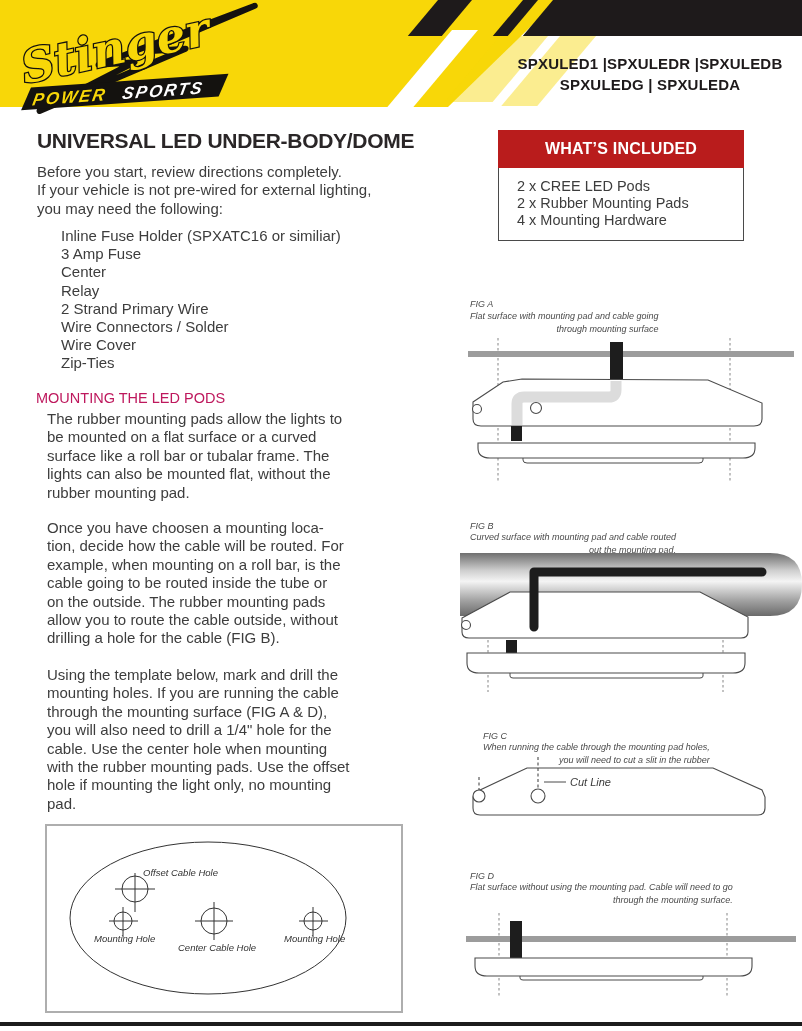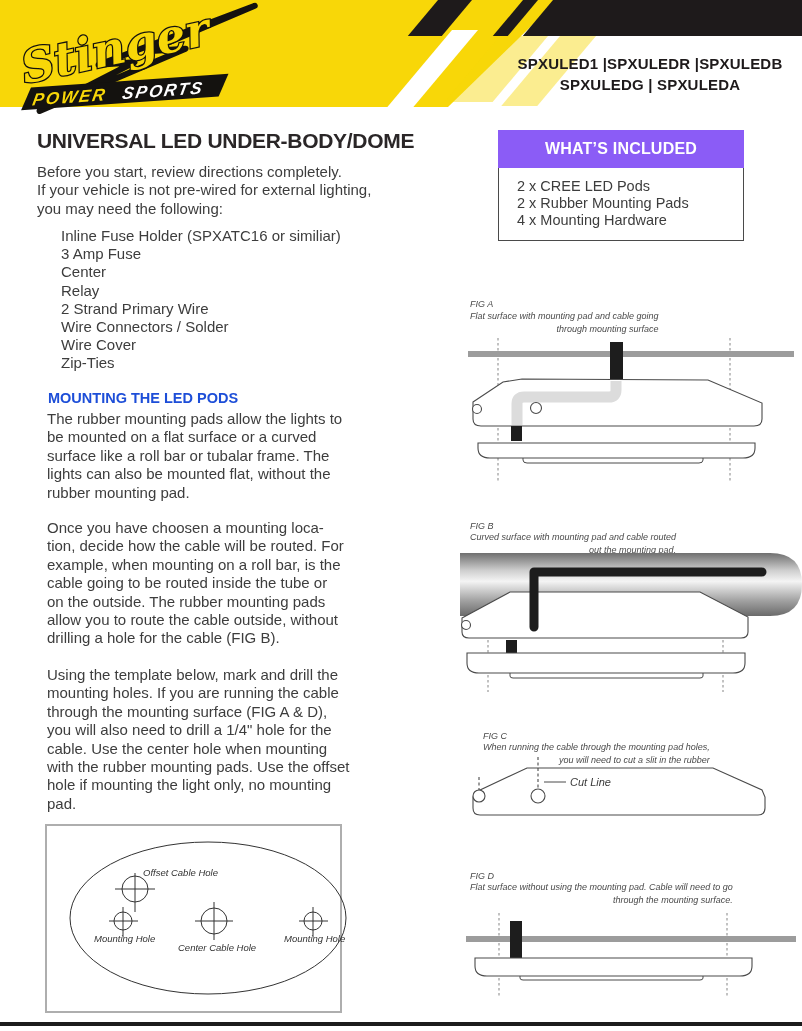--- a/index.html
+++ b/index.html
@@ -26,41 +26,41 @@
   .product-codes { position:absolute; left:500px; top:53px; width:300px; text-align:center;
                    font-size:15px; font-weight:bold; line-height:21px; color:#1E1A1B; letter-spacing:0.2px; }
 
   
   .doc-title { position:absolute; left:37px; top:129px; font-size:21px; font-weight:bold;
                letter-spacing:-0.3px; color:#2A2627; }
   .body-text { font-size:15px; line-height:18.4px; color:#3D3D3D; white-space:pre-line; }
   .intro { position:absolute; left:37px; top:163px; width:360px; }
   .req-list { position:absolute; left:61px; top:227px; }
   .req-item { font-size:15px; line-height:18.2px; color:#3D3D3D; }
-  .section-heading { position:absolute; left:48px; top:390px; font-size:14.5px; font-weight:bold; color:#1d4ed8; }
+  .section-heading { position:absolute; left:36px; top:390px; font-size:14.5px; font-weight:normal; color:#be185d; }
   .para-1 { position:absolute; left:47px; top:410px; width:350px; }
   .para-2 { position:absolute; left:47px; top:519px; width:350px; }
   .para-3 { position:absolute; left:47px; top:666px; width:350px; }
 
   
   .included { position:absolute; left:498px; top:130px; width:246px; }
-  .included-header { height:38px; background:#8b5cf6; color:#ffffff; font-size:16px; font-weight:bold;
+  .included-header { height:38px; background:#b91c1c; color:#ffffff; font-size:16px; font-weight:bold;
                      text-align:center; line-height:38px; letter-spacing:0.2px; }
   .included-body { border:1.5px solid #4a4a4a; border-top:none; padding:10px 0 12px 18px; background:#fff; }
   .included-item { font-size:14.5px; line-height:16.8px; color:#3D3D3D; }
 
   
   .fig-label { position:absolute; font-size:9px; font-style:italic; color:#4a4a4a; }
   .fig-caption { position:absolute; font-size:9px; font-style:italic; color:#4a4a4a;
                  line-height:12.5px; white-space:pre-line;text-align:right; }
   .fig-svg { position:absolute; }
   .cutline-label { position:absolute; left:570px; top:776px; font-size:11px; font-style:italic; color:#3a3a3a; }
 
   
-  .template-box { position:absolute; left:45px; top:824px; width:297px; height:189px;
+  .template-box { position:absolute; left:45px; top:824px; width:358px; height:189px;
                   border:2px solid #aeaeae; background:#fff; }
   .tpl-label { position:absolute; font-size:9.5px; font-style:italic; color:#333333; white-space:nowrap; }
 
   .footer-rule { position:absolute; left:0; top:1022px; width:802px; height:3.5px; background:#1c1c1c; }
 </style>
 </head>
 <body>
 
 <div class="page">
 

